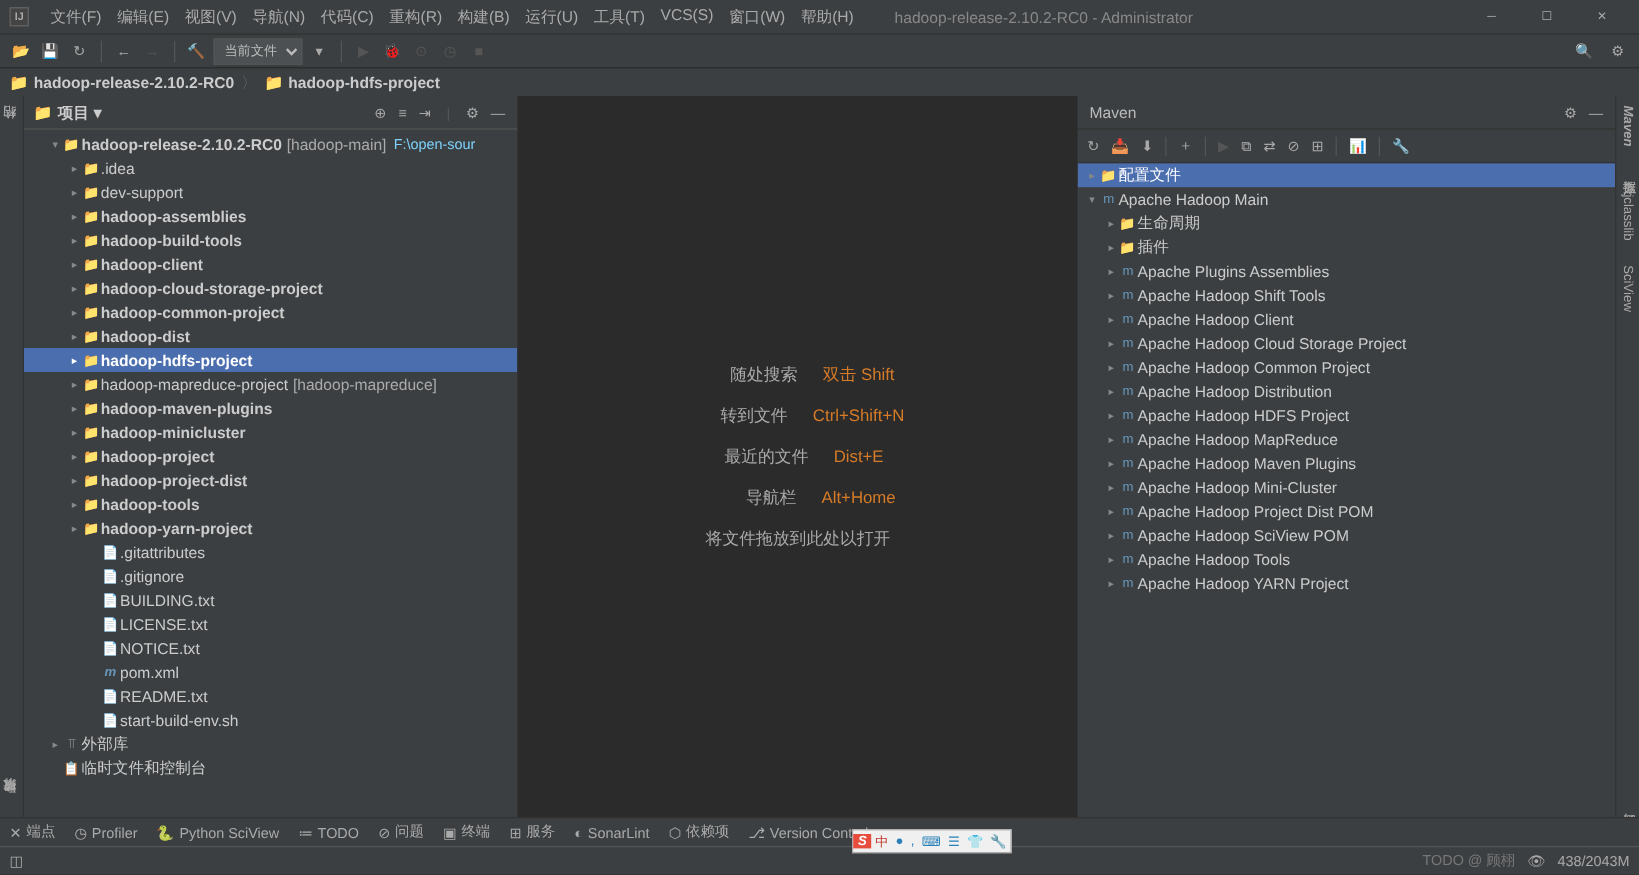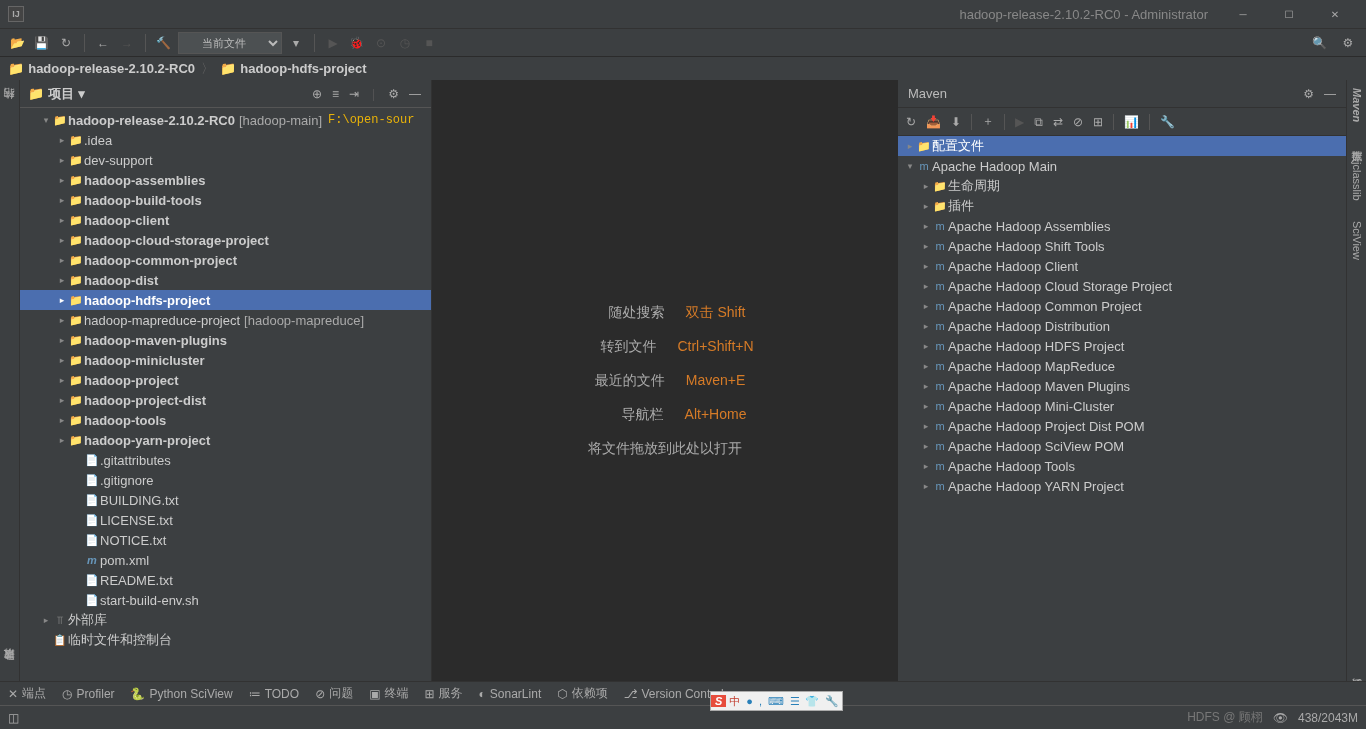--- a/index.html
+++ b/index.html
@@ -1,46 +1,46 @@
 <!DOCTYPE html>
 <html><head>
 <meta charset="utf-8">
 <style>
 * { margin: 0; padding: 0; box-sizing: border-box; font-family: "Segoe UI", "Microsoft YaHei", sans-serif; }
 body { background: #2b2b2b; color: #bbbbbb; font-size: 12px; width: 1366px; height: 729px; overflow: hidden; display: flex; flex-direction: column; }
 .title-bar { height: 28px; background: #3c3f41; display: flex; align-items: center; padding: 0 8px; gap: 12px; color: #aaa; }
 .title-bar .logo { width: 16px; height: 16px; background: #444; border: 1px solid #666; display: flex; align-items: center; justify-content: center; font-size: 9px; font-weight: bold; }
 .menu-bar { display: flex; gap: 1px; font-size: 13px; }
 .menu-bar span { padding: 2px 6px; cursor: pointer; }
-.window-title { flex: 1; text-align: right; padding-left: 16px; color: #888; font-size: 13px; }
+.window-title { flex: 1; text-align: left; padding-left: 16px; color: #888; font-size: 13px; }
 .win-controls { display: flex; gap: 0; }
 .win-controls div { width: 46px; height: 28px; display: flex; align-items: center; justify-content: center; color: #aaa; font-size: 10px; }
 .toolbar { height: 28px; background: #3c3f41; display: flex; align-items: center; padding: 0 8px; gap: 4px; border-top: 1px solid #323232; }
 .toolbar .tbtn { width: 20px; height: 20px; display: flex; align-items: center; justify-content: center; color: #aaa; font-size: 12px; }
 .toolbar .sep { width: 1px; height: 18px; background: #555; margin: 0 4px; }
-.toolbar select { background: #4c5052; border: 1px solid #555; color: #bbb; font-size: 11px; height: 22px; padding: 0 19px; }
+.toolbar select { background: #4c5052; border: 1px solid #555; color: #bbb; font-size: 11px; height: 22px; padding: 0 4px; }
 .toolbar .right { margin-left: auto; display: flex; gap: 8px; }
 .breadcrumb { height: 24px; background: #3c3f41; display: flex; align-items: center; padding: 0 8px; gap: 4px; border-top: 1px solid #2b2b2b; color: #ccc; font-size: 13px; }
 .breadcrumb .bc-item { display: flex; align-items: center; gap: 4px; }
 .breadcrumb .bc-sep { color: #666; padding: 0 2px; }
 .main { flex: 1; display: flex; overflow: hidden; }
 .left-gutter { width: 20px; background: #3c3f41; border-right: 1px solid #323232; display: flex; flex-direction: column; align-items: center; padding-top: 4px; gap: 12px; font-size: 11px; }
 .left-gutter div { writing-mode: vertical-rl; transform: rotate(180deg); color: #aaa; cursor: pointer; padding: 4px 0; }
 .project-panel { width: 412px; background: #3c3f41; border-right: 1px solid #323232; display: flex; flex-direction: column; }
 .panel-header { height: 28px; display: flex; align-items: center; padding: 0 8px; gap: 6px; border-bottom: 1px solid #555; }
 .panel-header .tab { display: flex; align-items: center; gap: 4px; font-size: 13px; font-weight: bold; color: #ccc; }
 .panel-header .right-icons { margin-left: auto; display: flex; gap: 6px; color: #aaa; font-size: 12px; }
 .panel-header .right-icons span { cursor: pointer; padding: 2px; }
 .tree { flex: 1; overflow: auto; padding: 2px 0; }
 .tree-row { display: flex; align-items: center; height: 20px; padding-left: 4px; cursor: pointer; white-space: nowrap; font-size: 13px; }
 .tree-row .arrow { width: 12px; color: #888; font-size: 9px; text-align: center; }
 .tree-row .icon { width: 16px; text-align: center; color: #888; font-size: 11px; }
 .tree-row .label { color: #ccc; }
 .tree-row .tag { color: #aaa; margin-left: 4px; }
-.tree-row .path { color: #eab308; margin-left: 6px; font-size: 12px; font-family: Liberation Mono, monospace; }
+.tree-row .path { color: #7dd3fc; margin-left: 6px; font-size: 12px; }
 .tree-row.selected { background: #4b6eaf; }
 .tree-row.selected .label, .tree-row.selected .arrow { color: #fff; }
 .tree-row .bold { font-weight: bold; } .ind-1 { padding-left: 20px; } .ind-2 { padding-left: 36px; } .ind-3 { padding-left: 52px; }
 .editor { flex: 1; background: #2b2b2b; display: flex; flex-direction: column; align-items: center; justify-content: center; gap: 16px; }
 .editor-hint { display: flex; gap: 21px; font-size: 14px; }
 .editor-hint .label { color: #aaa; min-width: 80px; text-align: right; }
 .editor-hint .key { color: #d67b27; }
 .editor-note { color: #aaa; font-size: 14px; }
 .maven-panel { width: 448px; background: #3c3f41; display: flex; flex-direction: column; }
 .maven-header { height: 28px; display: flex; align-items: center; padding: 0 10px; font-size: 13px; border-bottom: 1px solid #323232; }
@@ -62,20 +62,34 @@
 .status-bar .right { margin-left: auto; display: flex; align-items: center; gap: 10px; }
 .ime-bar { position: absolute; bottom: 18px; left: 710px; background: #f0f0f0; border: 1px solid #aaa; display: flex; align-items: center; height: 20px; z-index: 10; }
 .ime-bar span { padding: 0 3px; font-size: 11px; }
 .ime-bar .red { background: #e74c3c; color: white; font-weight: bold; font-style: italic; padding: 0 4px; }
 </style>
 </head>
 <body>
 
 <div class="title-bar">
   <div class="logo">IJ</div>
+  <div class="menu-bar">
+    <span>文件(F)</span>
+    <span>编辑(E)</span>
+    <span>视图(V)</span>
+    <span>导航(N)</span>
+    <span>代码(C)</span>
+    <span>重构(R)</span>
+    <span>构建(B)</span>
+    <span>运行(U)</span>
+    <span>工具(T)</span>
+    <span>VCS(S)</span>
+    <span>窗口(W)</span>
+    <span>帮助(H)</span>
+  </div>
   <div class="window-title">hadoop-release-2.10.2-RC0 - Administrator</div>
   <div class="win-controls">
     <div>─</div>
     <div>☐</div>
     <div>✕</div>
   </div>
 </div>
 
 <div class="toolbar">
   <span class="tbtn">📂</span>
@@ -277,21 +291,21 @@
     <div class="editor-hint">
         <span class="label">随处搜索</span>
         <span class="key">双击 Shift</span>
       </div>
     <div class="editor-hint">
         <span class="label">转到文件</span>
         <span class="key">Ctrl+Shift+N</span>
       </div>
     <div class="editor-hint">
         <span class="label">最近的文件</span>
-        <span class="key">Maven+E</span>
+        <span class="key">Dist+E</span>
       </div>
     <div class="editor-hint">
         <span class="label">导航栏</span>
         <span class="key">Alt+Home</span>
       </div>
     <div class="editor-note">将文件拖放到此处以打开</div>
   </div>
 
   <div class="maven-panel">
     <div class="maven-header">
@@ -335,21 +349,21 @@
           <span class="label">生命周期</span>
         </div>
         <div class="maven-row" style="padding-left: 22px;">
           <span class="arrow">▸</span>
           <span class="icon">📁</span>
           <span class="label">插件</span>
         </div>
         <div class="maven-row" style="padding-left: 22px;">
           <span class="arrow">▸</span>
           <span class="icon"><span style="color:#6897bb">m</span></span>
-          <span class="label">Apache Hadoop Assemblies</span>
+          <span class="label">Apache Plugins Assemblies</span>
         </div>
         <div class="maven-row" style="padding-left: 22px;">
           <span class="arrow">▸</span>
           <span class="icon"><span style="color:#6897bb">m</span></span>
           <span class="label">Apache Hadoop Shift Tools</span>
         </div>
         <div class="maven-row" style="padding-left: 22px;">
           <span class="arrow">▸</span>
           <span class="icon"><span style="color:#6897bb">m</span></span>
           <span class="label">Apache Hadoop Client</span>
@@ -430,21 +444,21 @@
   <span class="bt">▣ <span>终端</span></span>
   <span class="bt">⊞ <span>服务</span></span>
   <span class="bt">◐ <span>SonarLint</span></span>
   <span class="bt">⬡ <span>依赖项</span></span>
   <span class="bt">⎇ <span>Version Control</span></span>
 </div>
 
 <div class="status-bar">
   <span style="margin-right:6px">◫</span>
   <div class="right">
-    <span style="color:#777">HDFS @ 顾栩</span>
+    <span style="color:#777">TODO @ 顾栩</span>
     <span>👁</span>
     <span>438/2043M</span>
   </div>
 </div>
 
 <div class="ime-bar">
   <span class="red">S</span>
   <span style="color:#c0392b">中</span>
   <span style="color:#2980b9">●</span>
   <span style="color:#2980b9">,</span>

